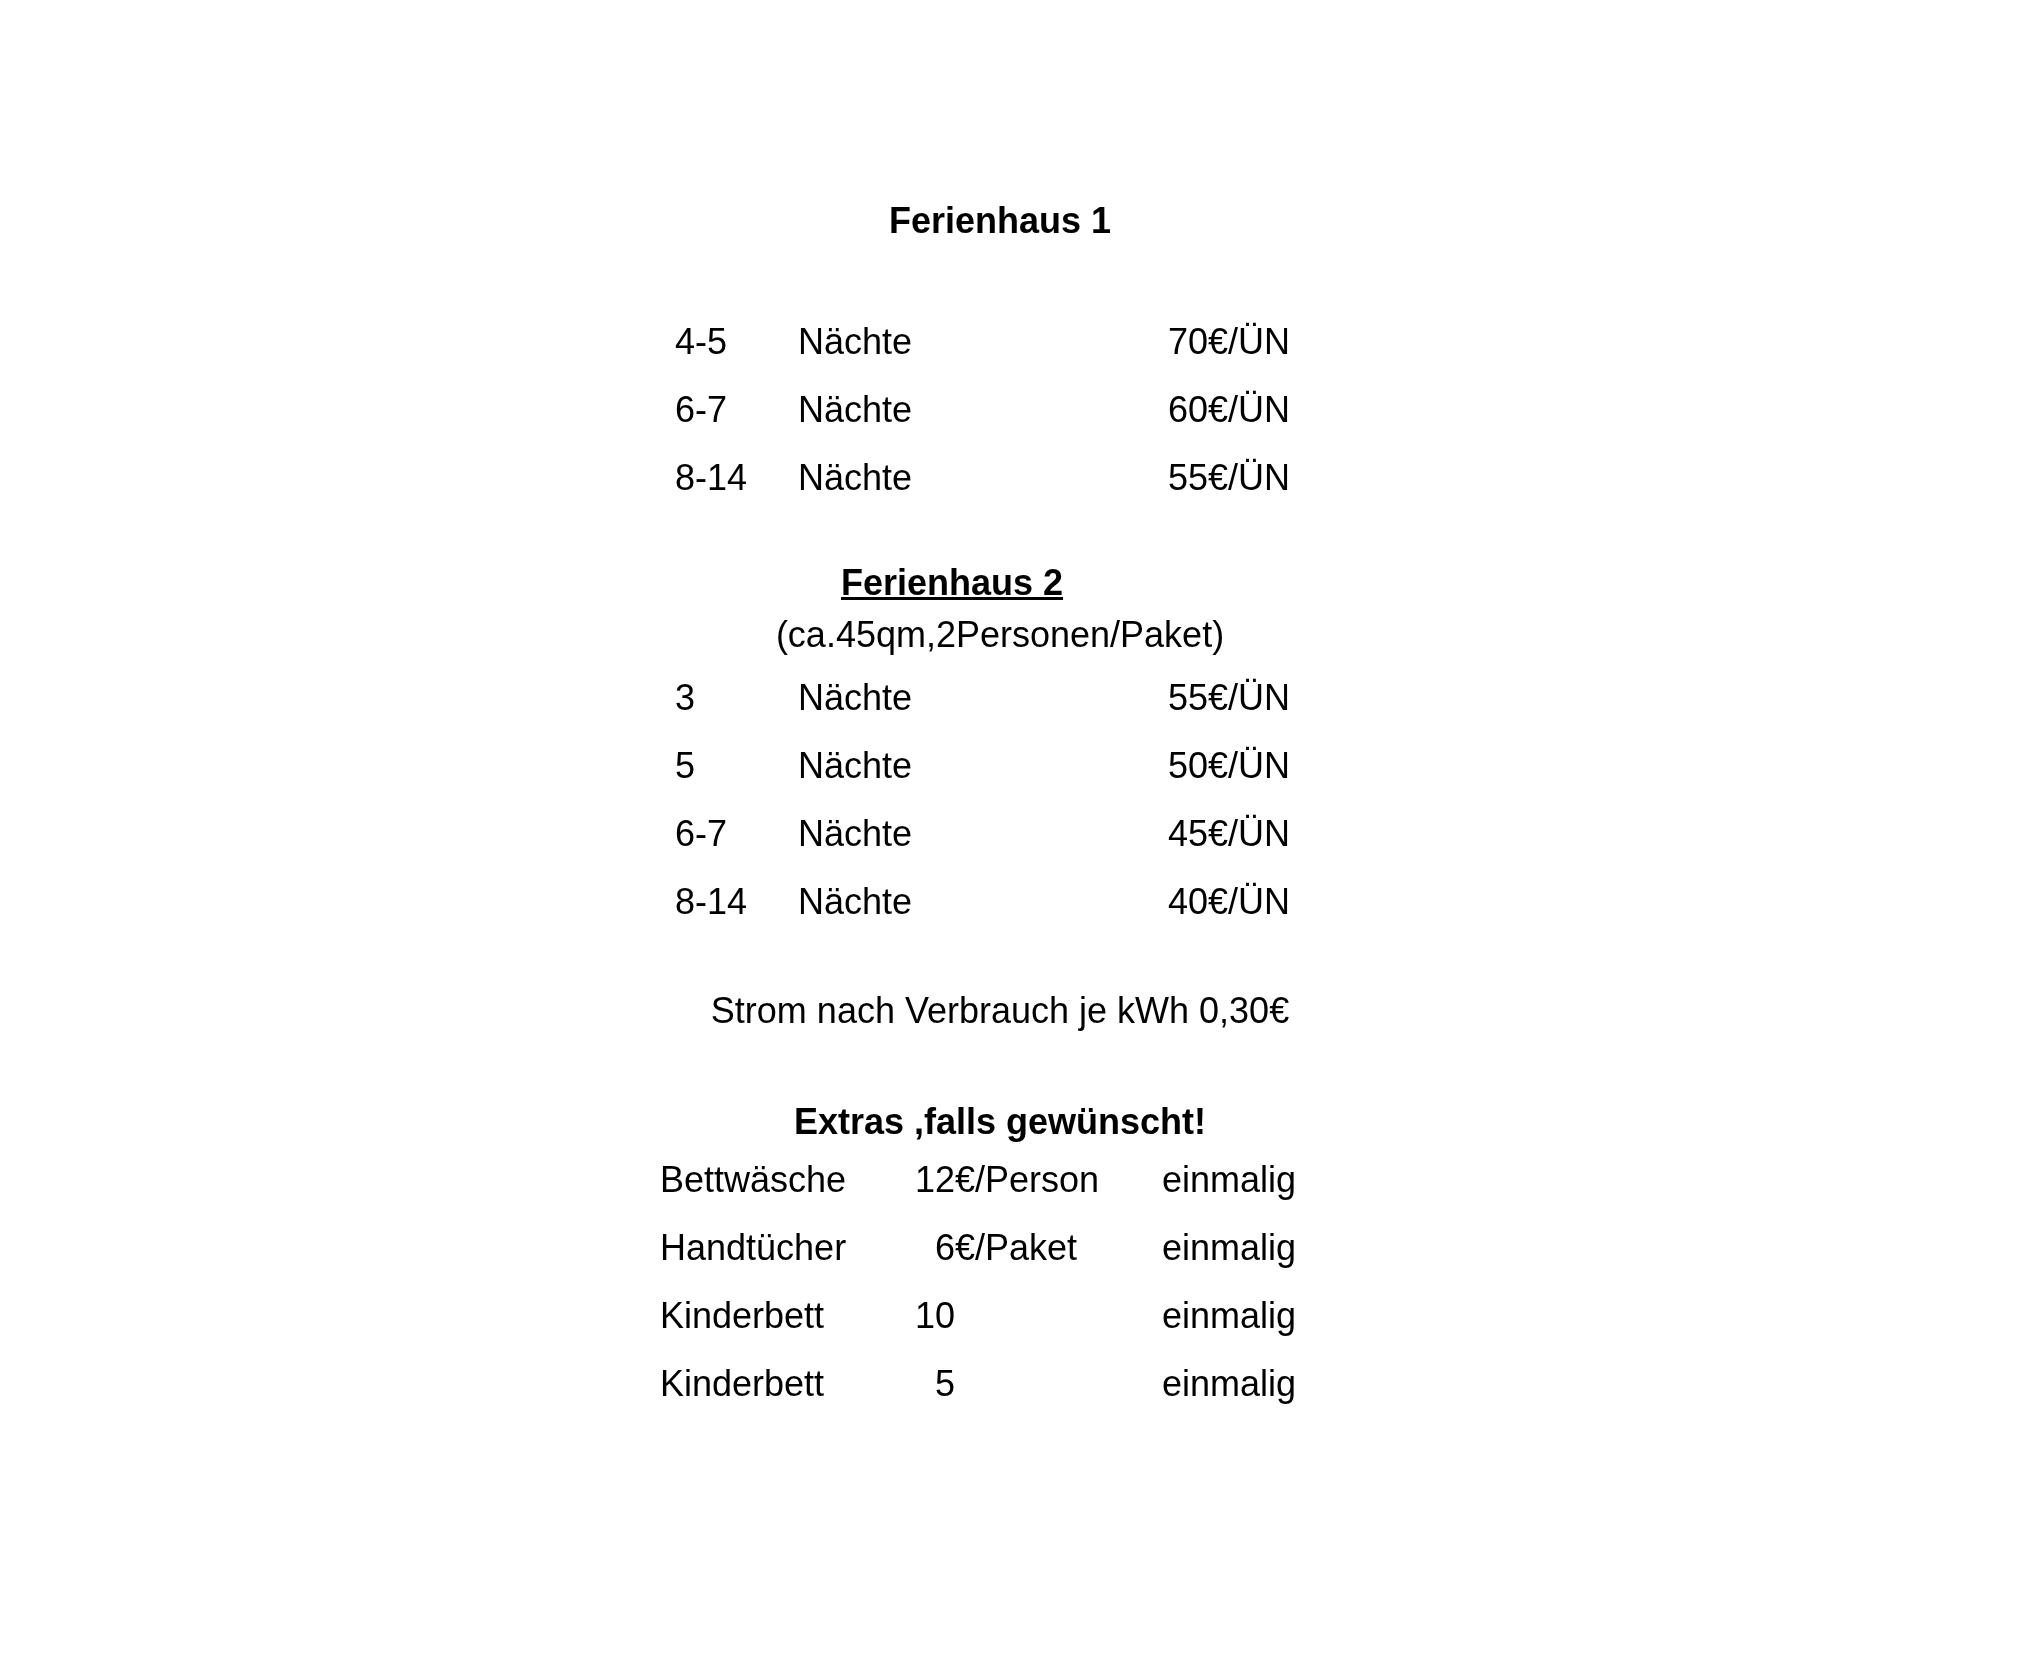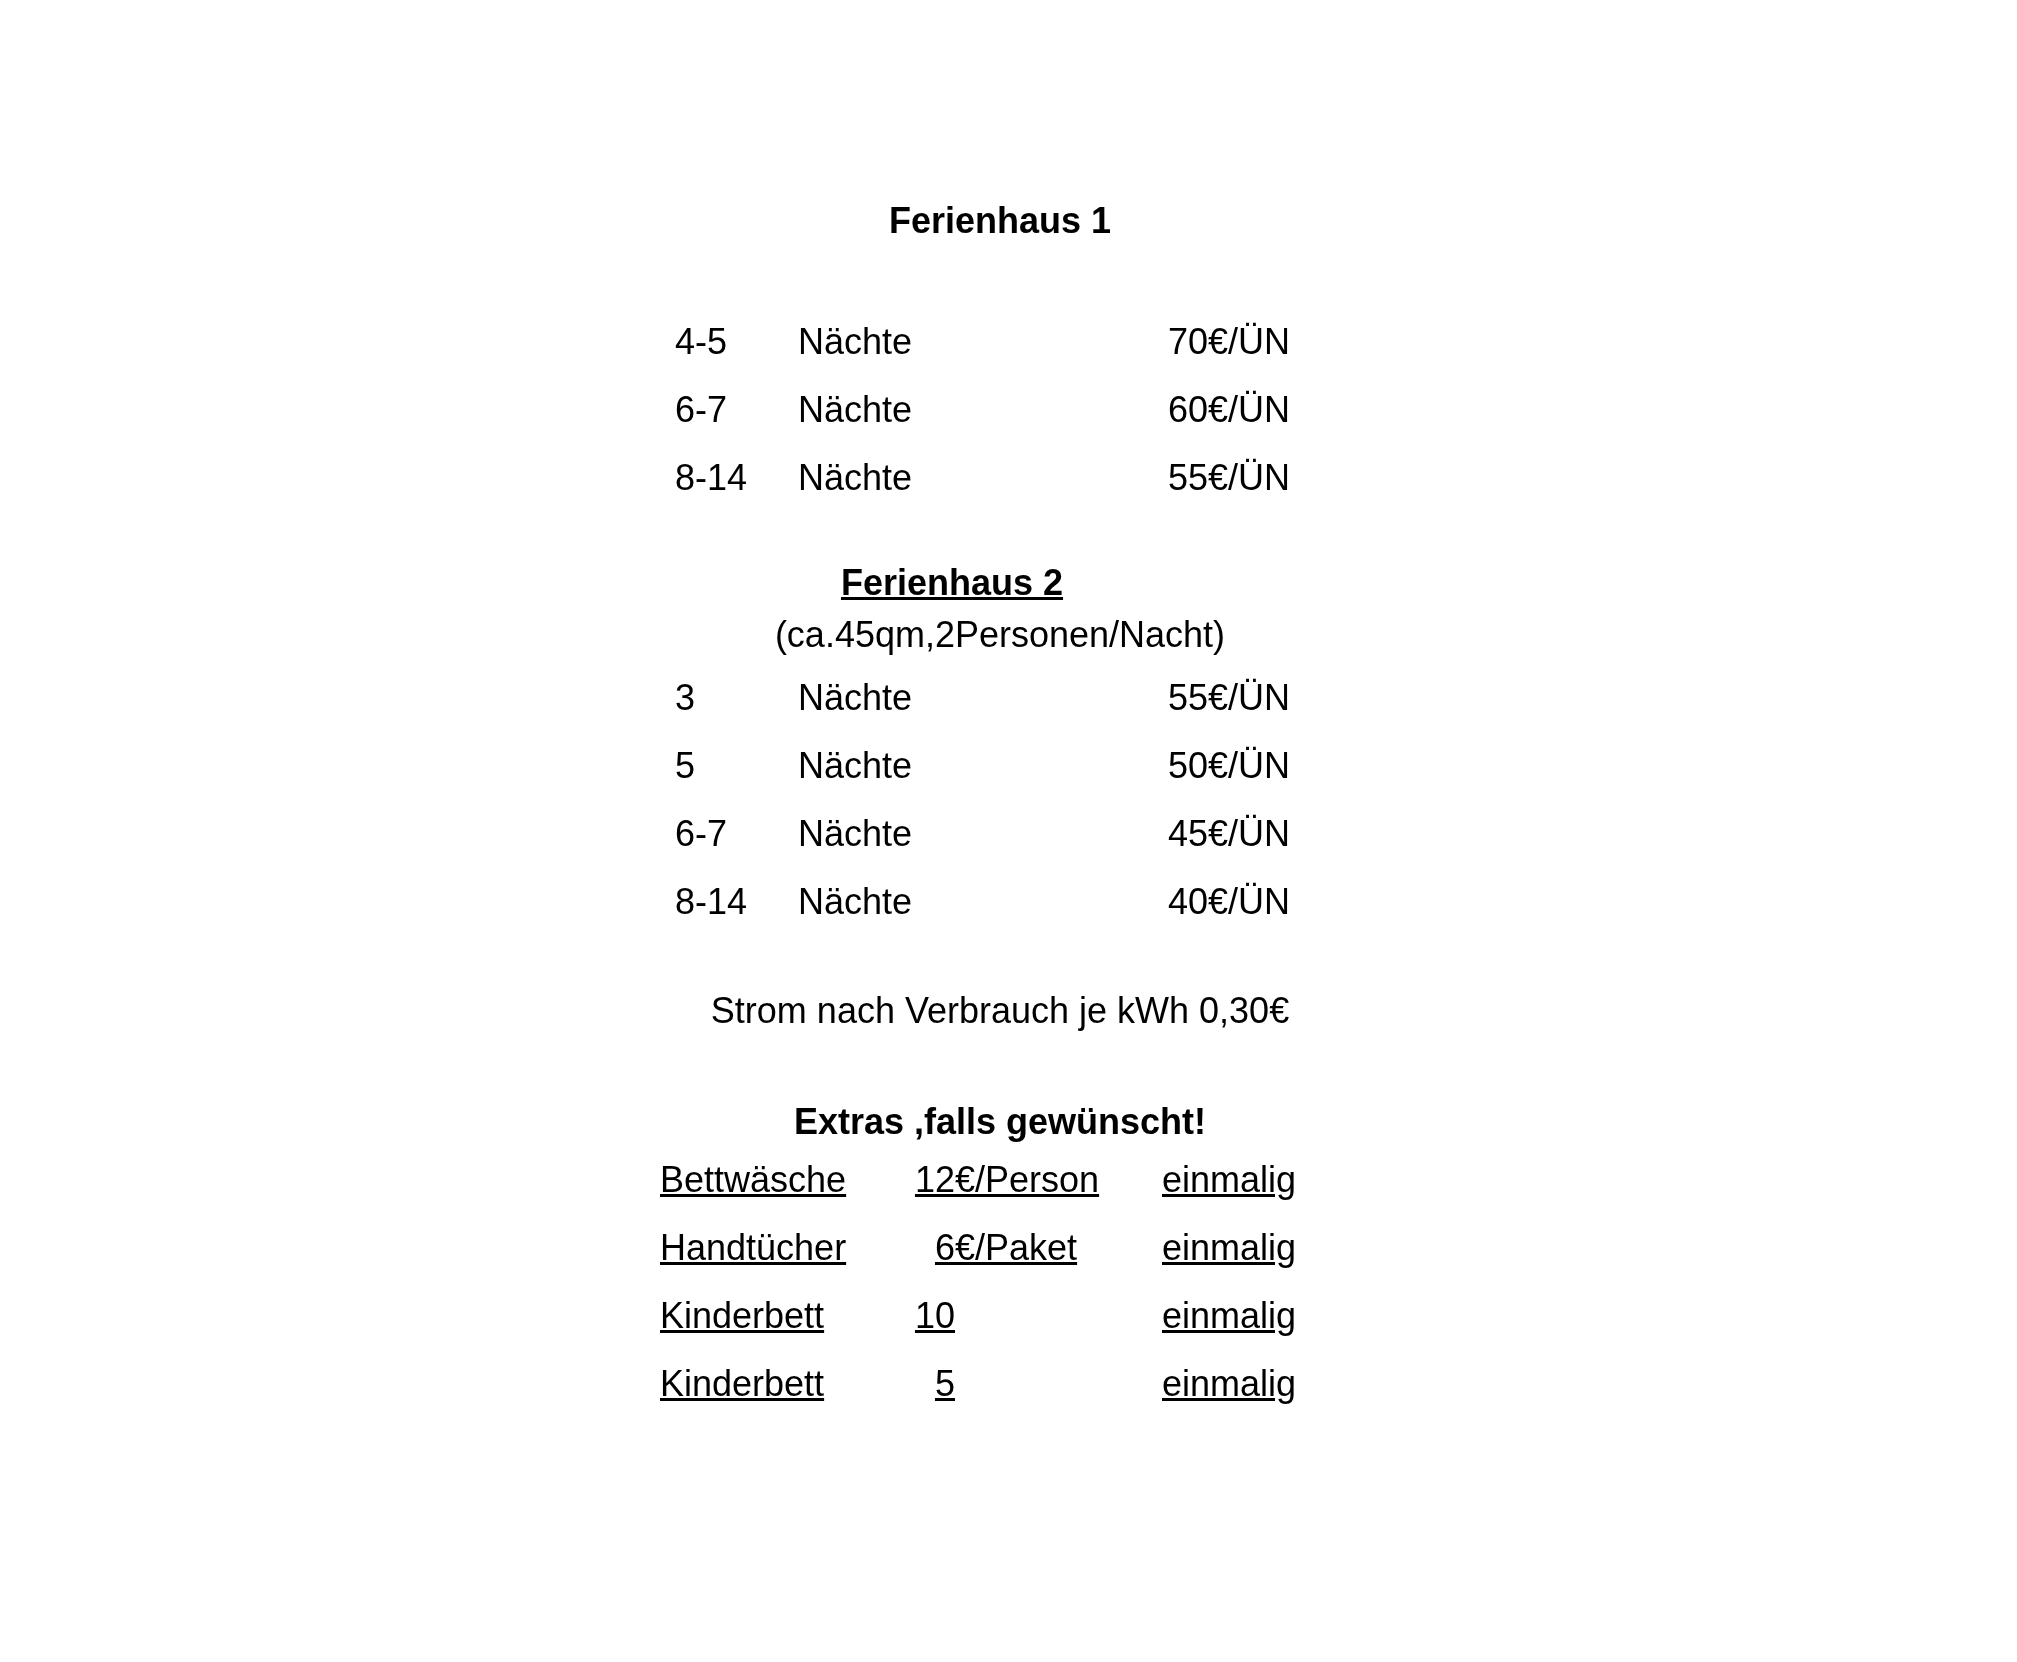--- a/index.html
+++ b/index.html
@@ -49,21 +49,20 @@
   
   .strom-line { margin-top: 57px; }
   
   .extras-title { margin-top: 59px; }
   .extras-table { margin-top: -10px; }
   .extras-row {
     display: grid;
     grid-template-columns: 230px 65px 207px 1fr;
     padding-left: 10px;
     white-space: nowrap;
-    text-decoration: underline;
   }
   .extras-row .amount {
     text-align: right;
   }
   .cell { display: block; margin-top: 16px; }
 </style>
 </head>
 <body>
 
 <div class="doc">
@@ -82,21 +81,21 @@
       <span class="cell">60€/ÜN</span>
     </div>
     <div class="nights-row">
       <span class="cell">8-14</span>
       <span class="cell">Nächte</span>
       <span class="cell">55€/ÜN</span>
     </div>
   </div>
 
   <div class="center-line bold title-2 title-2-row">Ferienhaus 2</div>
-  <div class="center-line">(ca.45qm,2Personen/Nacht)</div>
+  <div class="center-line">(ca.45qm,2Personen/Paket)</div>
 
   <div class="nights-table second">
     <div class="nights-row">
       <span class="cell">3</span>
       <span class="cell">Nächte</span>
       <span class="cell">55€/ÜN</span>
     </div>
     <div class="nights-row">
       <span class="cell">5</span>
       <span class="cell">Nächte</span>

